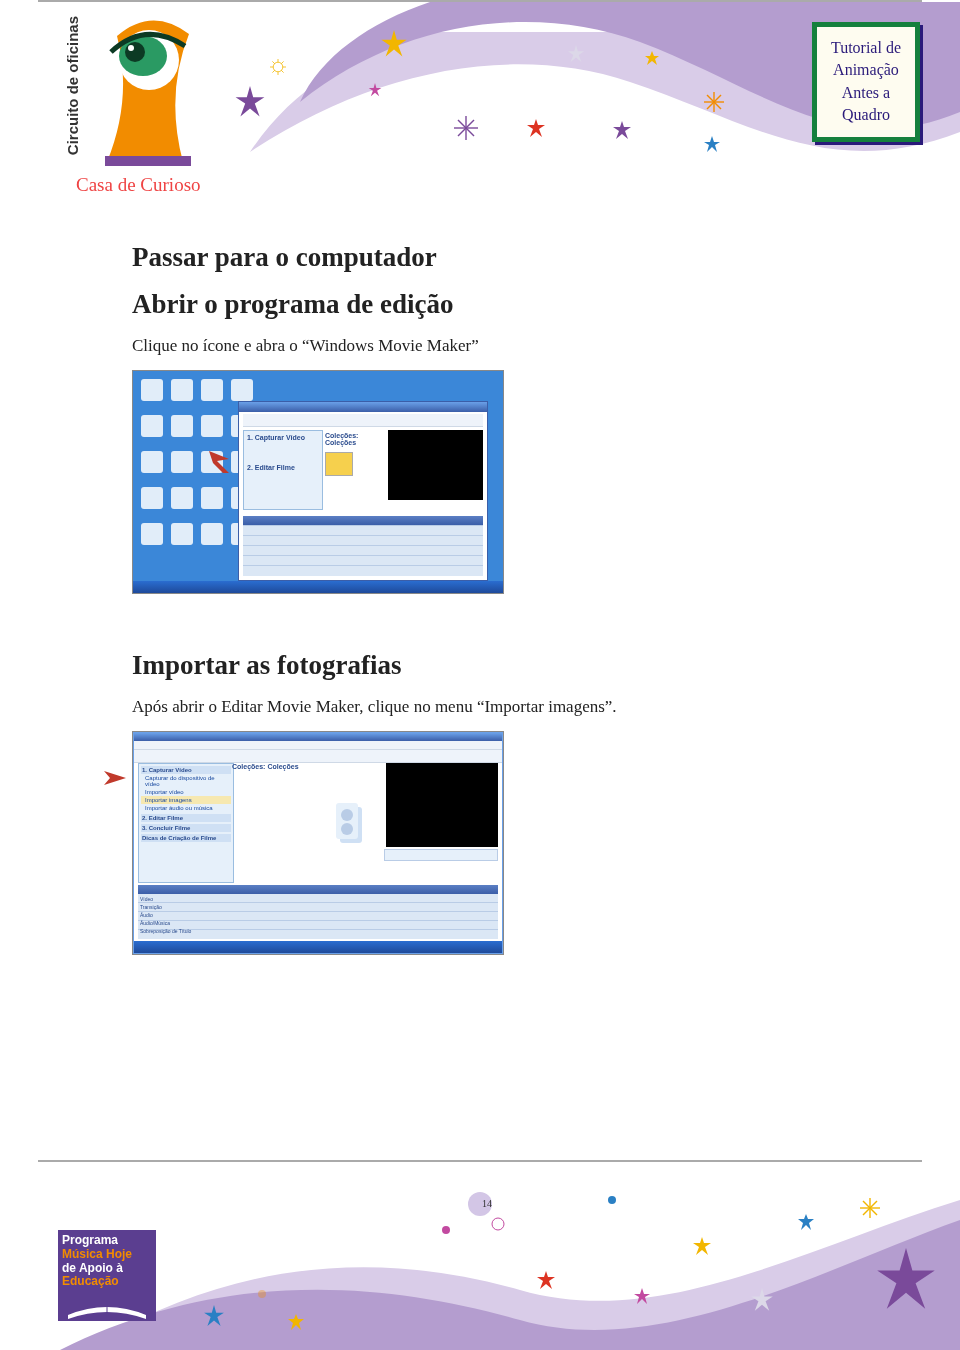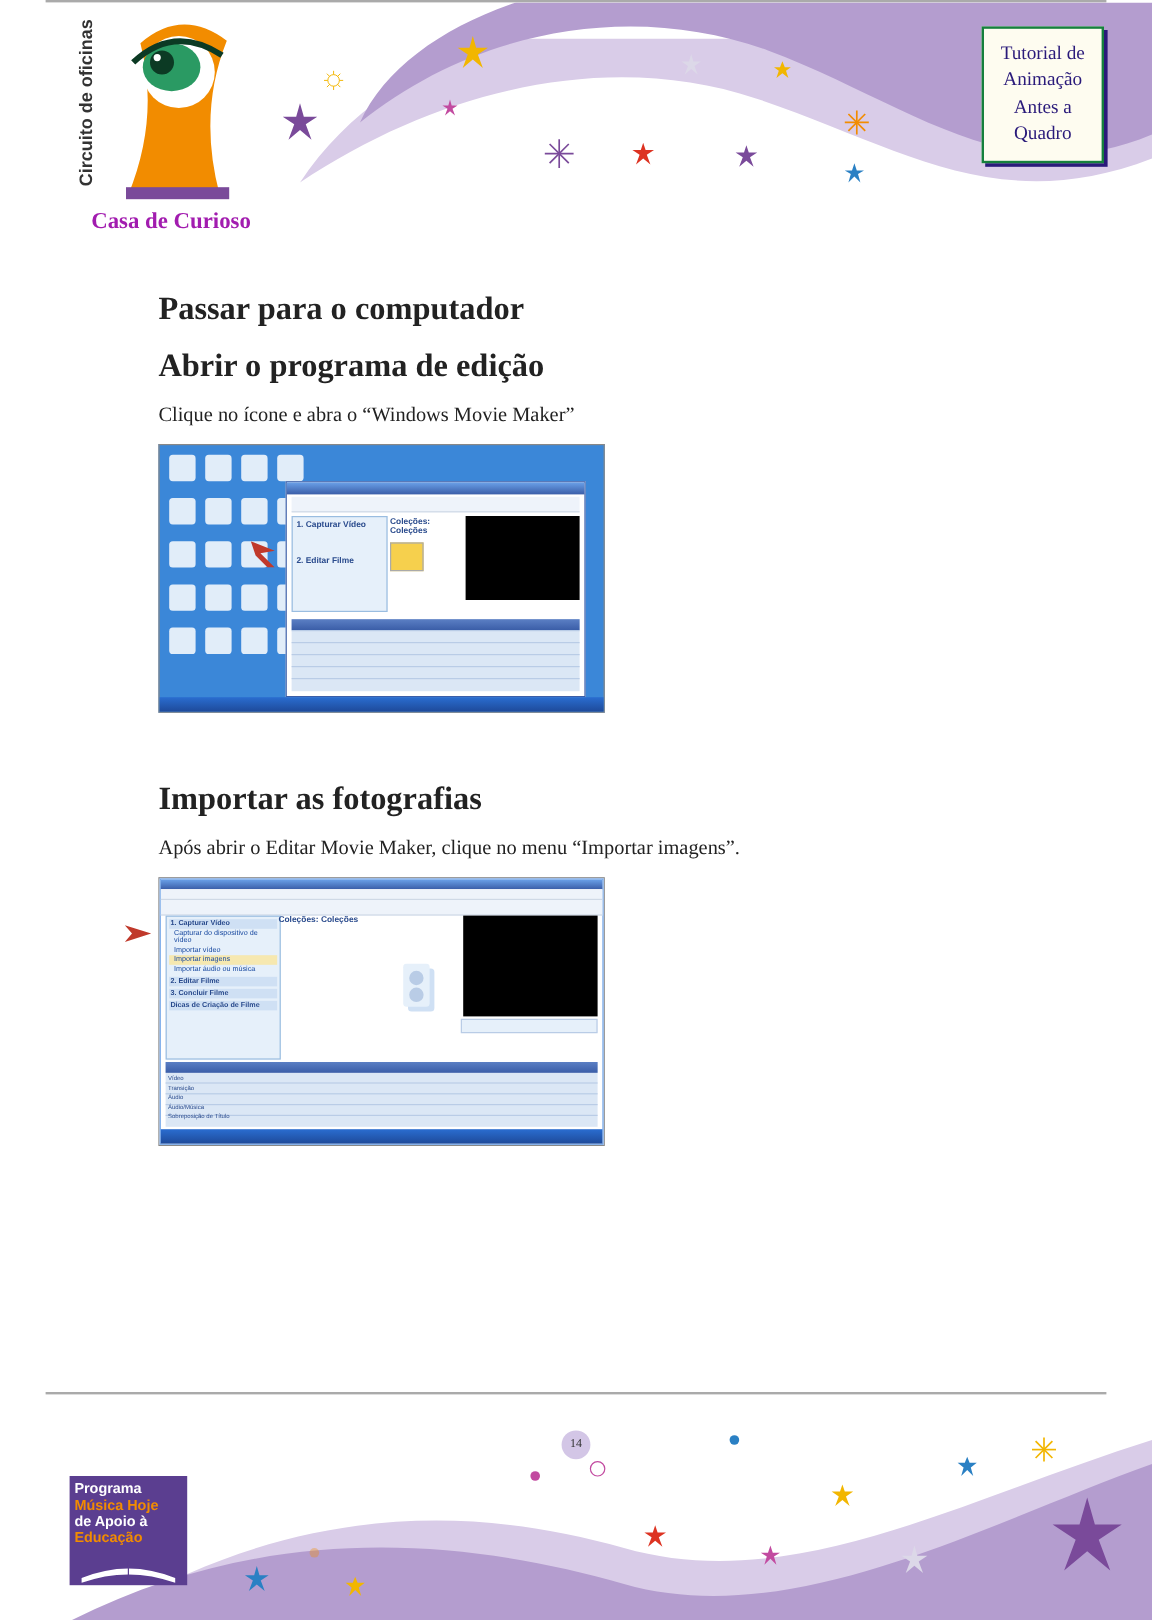--- a/index.html
+++ b/index.html
@@ -4,22 +4,22 @@
 <style>
 html,body{margin:0;padding:0;background:#f0f0f0;font-family:Georgia,'Palatino Linotype',serif;color:#222}
 .page{width:960px;height:1350px;margin:0 auto;background:#fff;position:relative;overflow:hidden;box-shadow:0 0 4px rgba(0,0,0,.2)}
 .topbar{height:2px;background:#aaa;margin:0 38px}
 
 .header{position:relative;height:210px}
 .wave1{position:absolute;top:0;left:300px;width:660px;height:170px;z-index:1}
 .wave2{position:absolute;top:30px;left:250px;width:710px;height:170px;z-index:0}
 .logo-side{position:absolute;left:64px;top:14px;writing-mode:vertical-rl;transform:rotate(180deg);font-family:Arial,sans-serif;font-weight:bold;font-size:15px;color:#333}
 .logo-mark{position:absolute;left:87px;top:10px;width:130px;height:165px}
-.logo-cap{position:absolute;left:76px;top:172px;font-family:Georgia,serif;font-weight:bold;font-size:19px;color:#a21caf}
-.title-box{position:absolute;right:40px;top:20px;z-index:5;background:#fefcf0;border:2px solid #15803d;box-shadow:3px 3px 0 #2a1a7a;padding:10px 14px;text-align:center;font-family:Georgia,serif;font-size:16px;color:#2a1a7a;line-height:1.4}
+.logo-cap{position:absolute;left:76px;top:172px;font-family:Georgia,serif;font-weight:normal;font-size:19px;color:#ef4444}
+.title-box{position:absolute;right:40px;top:20px;z-index:5;background:#fefcf0;border:5px solid #15803d;box-shadow:3px 3px 0 #2a1a7a;padding:10px 14px;text-align:center;font-family:Georgia,serif;font-size:16px;color:#2a1a7a;line-height:1.4}
 .starfield{position:absolute;inset:0;z-index:2;pointer-events:none}
 
 .content{position:relative;padding:30px 132px 0}
 .h2{font-weight:bold;font-size:27px;margin:0 0 16px}
 .p{font-size:17px;line-height:1.55;margin:0 0 22px}
 .instr{font-size:17px;margin:12px 0 14px}
 .shot1{width:370px;height:222px;position:relative;background:#3b87d8;border:1px solid #888}
 .shot2{width:370px;height:222px;position:relative;background:#eaeaea;border:1px solid #888}
 .shot-spacer{height:56px}
 
@@ -32,21 +32,21 @@
 .wmm-tl{position:absolute;left:4px;right:4px;bottom:4px;height:60px;background:#dbe7f5}
 .wmm-tl-row{height:9px;border-bottom:1px solid #b9cce6}
 .wmm-bar{position:absolute;left:4px;right:4px;top:12px;height:12px;background:#eef3fa;border-bottom:1px solid #cfd9e6}
 .desk-icons{position:absolute;top:8px;left:8px;display:grid;grid-template-columns:repeat(4,26px);grid-auto-rows:32px;gap:4px}
 .desk-ic{width:22px;height:22px;background:rgba(255,255,255,.85);border-radius:3px}
 .taskbar{position:absolute;left:0;right:0;bottom:0;height:12px;background:linear-gradient(#2a6dd0,#1e4a9a)}
 .red-arrow{position:absolute;width:30px;height:22px}
 
 .footer{position:absolute;bottom:0;left:0;right:0;height:190px}
 .footer-rule{height:2px;background:#aaa;margin:0 38px}
-.pagenum{position:absolute;left:50%;top:32px;transform:translateX(-50%);width:24px;height:24px;background:#d3c6e6;border-radius:50%;text-align:center;font:10px/24px Georgia;color:#333}
+.pagenum{position:absolute;left:50%;top:32px;transform:translateX(-50%);width:24px;height:24px;background:#d3c6e6;border-radius:50%;text-align:right;font:10px/24px Georgia;color:#333}
 .foot-wave1{position:absolute;bottom:0;left:100px;width:860px;height:160px;z-index:0}
 .foot-wave2{position:absolute;bottom:0;left:60px;width:900px;height:140px;z-index:1}
 .foot-logo{position:absolute;left:58px;bottom:12px;width:98px;height:108px;z-index:3}
 .foot-logo-top{background:#5b3e90;color:#fff;font:bold 12px/1.15 Arial;padding:4px 4px 6px}
 .foot-logo-top .w{color:#ffffff}
 .foot-logo-top .o{color:#f28c00}
 .foot-logo-book{height:26px;background:#5b3e90;position:relative}
 .foot-stars{position:absolute;inset:0;z-index:2;pointer-events:none}
 </style>
 </head>

